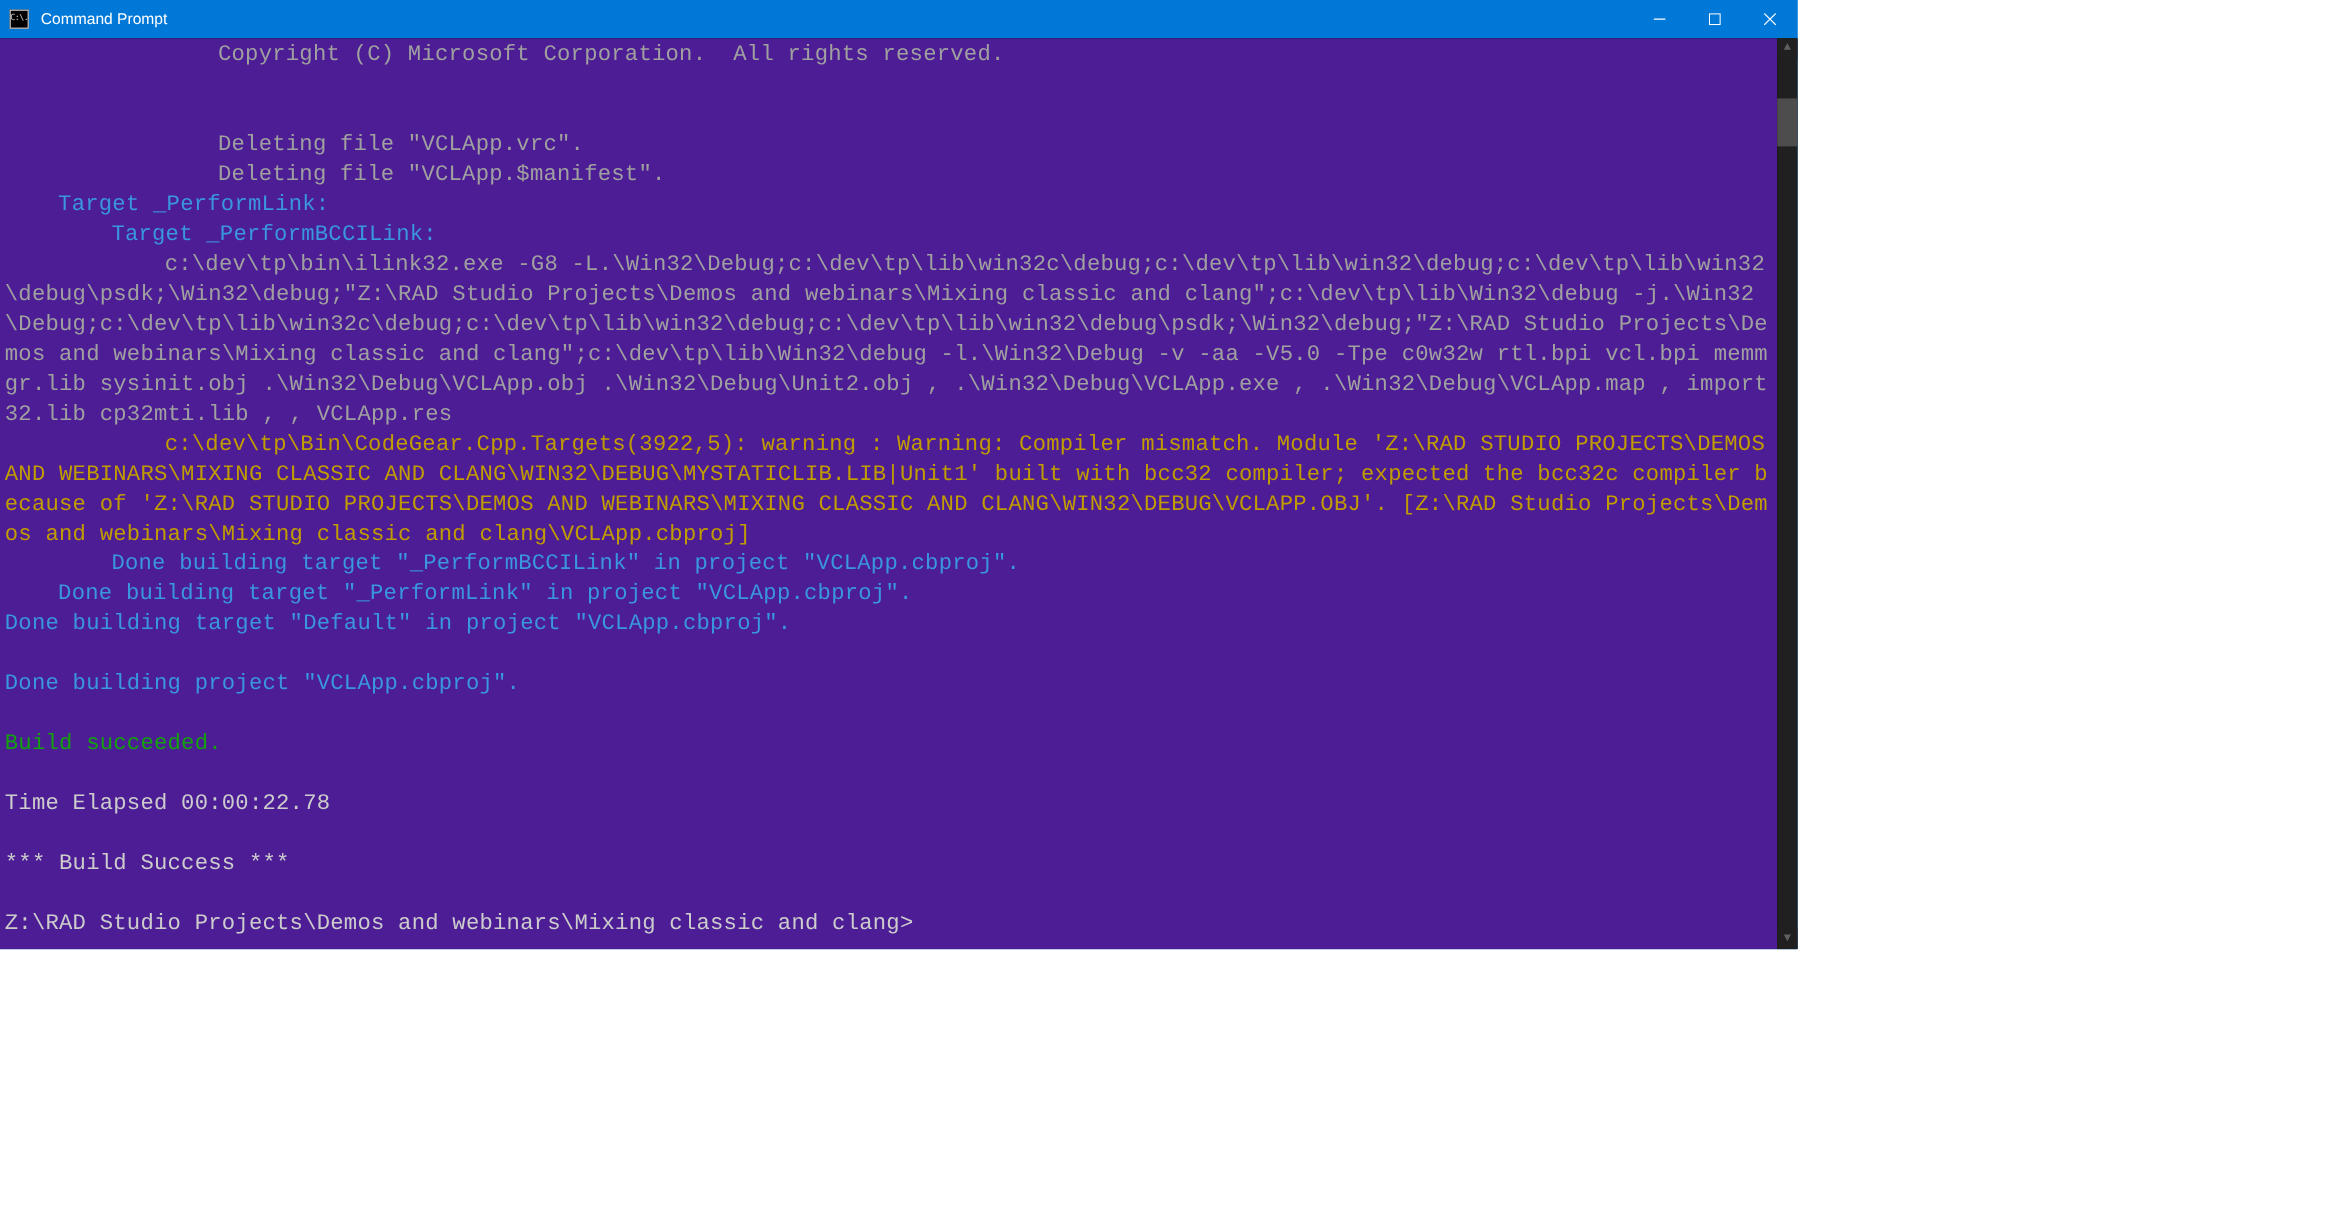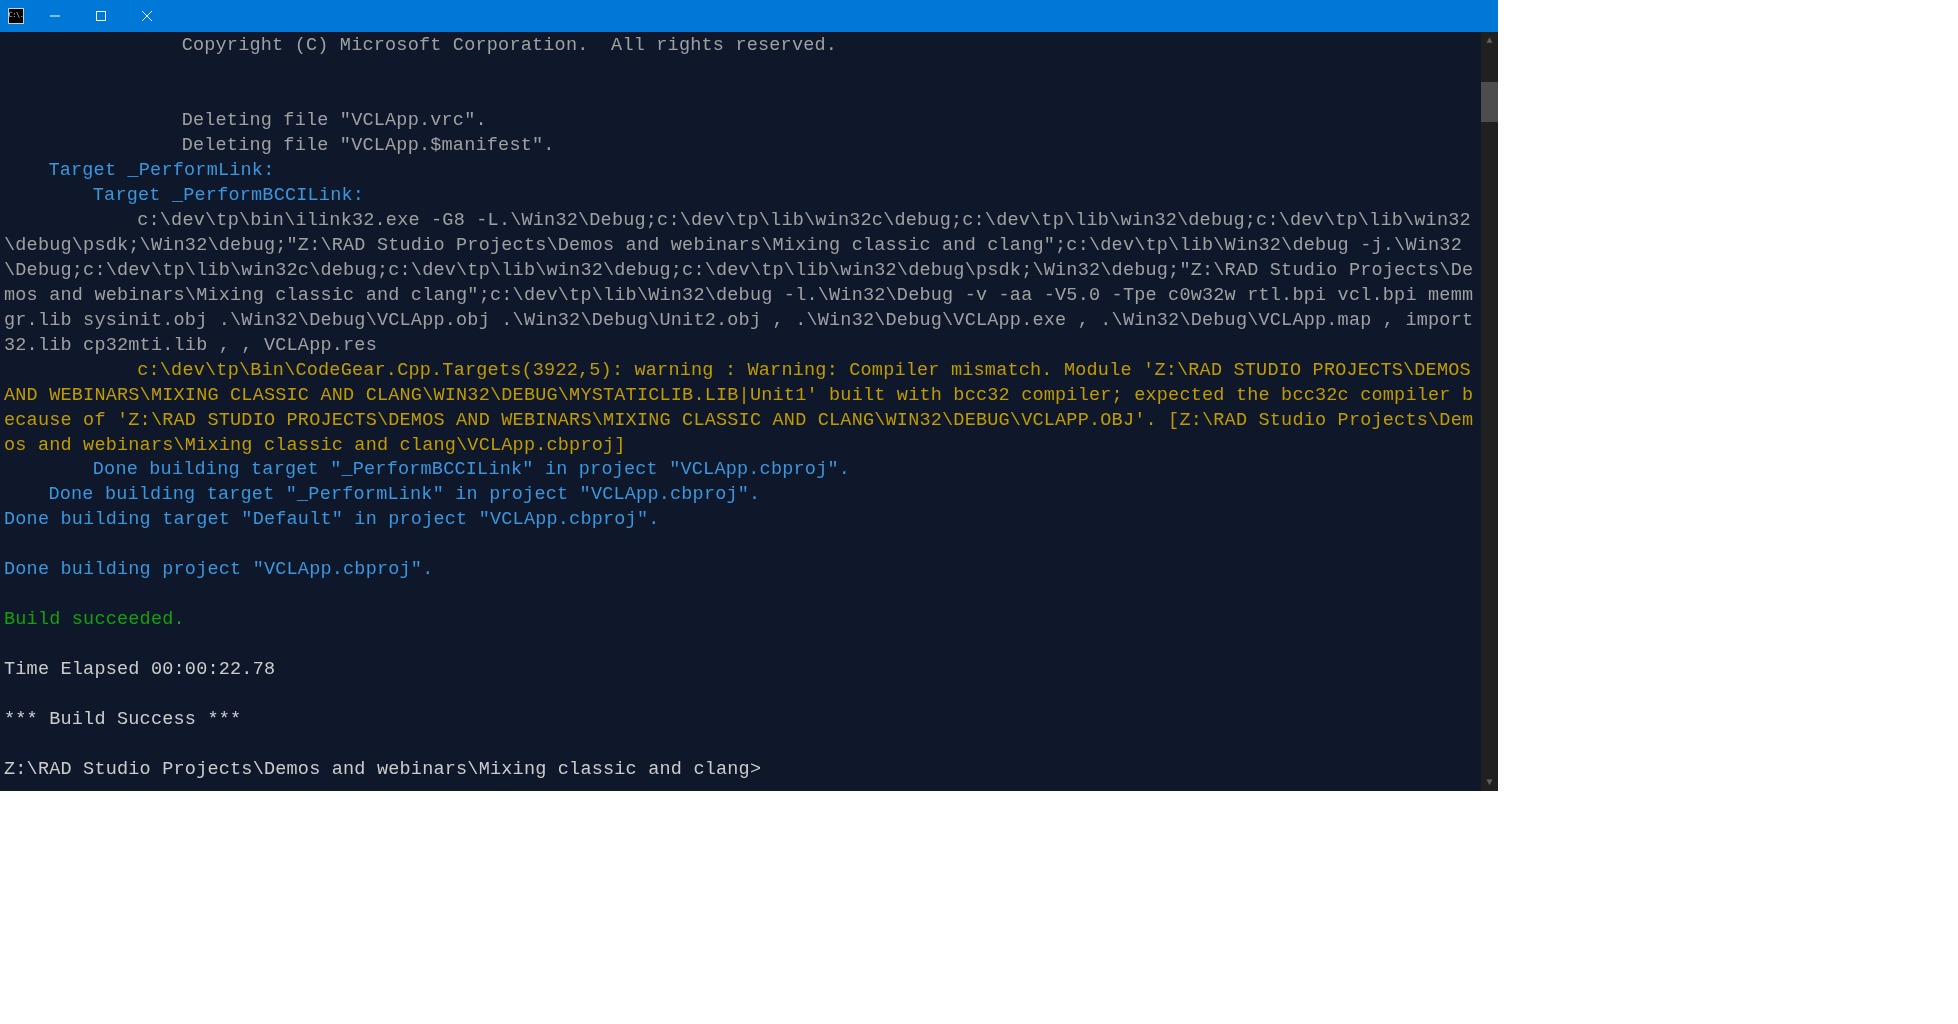--- a/index.html
+++ b/index.html
@@ -5,40 +5,41 @@
   * { margin: 0; padding: 0; box-sizing: border-box; }
   html, body { height: 100%; font-family: Consolas, 'Courier New', monospace; font-size: 18.5px; line-height: 1.35; }
   .window { width: 1498px; height: 791px; background: #0078D7; display: flex; flex-direction: column; overflow: hidden; }
   .titlebar { height: 32px; background: #0078D7; display: flex; align-items: center; color: white; font-family: 'Segoe UI', sans-serif; font-size: 13px; }
   .titlebar-icon { width: 16px; height: 16px; margin: 0 8px; background: #000; border: 1px solid #ccc; display:flex;align-items:center;justify-content:center;font-size:7px;color:#ccc;font-family:monospace;letter-spacing:-0.5px; }
   .titlebar-text { flex: 1; padding-left: 2px; }
   .titlebar-controls { display: flex; height: 100%; }
   .titlebar-btn { width: 46px; height: 100%; display: flex; align-items: center; justify-content: center; color: white; font-family: sans-serif; }
   .titlebar-btn svg { stroke: white; stroke-width: 1; fill: none; }
   .client { flex: 1; display: flex; background: #000; position: relative; }
-  .terminal { flex: 1; background: #0f172a; color: #cccccc; padding: 2px 4px; white-space: pre-wrap; word-break: break-all; overflow: hidden; letter-spacing: 0.2px; }
+  .terminal { flex: 1; background: #4c1d95; color: #cccccc; padding: 2px 4px; white-space: pre-wrap; word-break: break-all; overflow: hidden; letter-spacing: 0.2px; }
   .scrollbar { width: 17px; background: #202020; position: relative; }
   .scroll-up, .scroll-down { height: 17px; background: #202020; display:flex;align-items:center;justify-content:center;color:#606060;font-size:10px; }
   .scroll-thumb { position: absolute; top: 50px; left: 0; right: 0; height: 40px; background: #4d4d4d; }
   .c-gray { color: #a0a0a0; }
   .c-cyan { color: #3a96dd; }
   .c-yellow { color: #c19c00; }
   .c-green { color: #13a10e; }
   .c-white { color: #cccccc; }
   .indent1 { display:inline-block; width: 4ch; }
   .indent2 { display:inline-block; width: 8ch; }
   .indent3 { display:inline-block; width: 12ch; }
   .indent4 { display:inline-block; width: 16ch; }
 </style>
 </head>
 <body>
 
 <div class="window">
   <div class="titlebar">
     <div class="titlebar-icon">C:\.</div>
+    <div class="titlebar-text">Command Prompt</div>
     <div class="titlebar-controls">
       <div class="titlebar-btn">
         <svg width="10" height="10">
             <line x1="0" y1="5" x2="10" y2="5"></line>
           </svg>
       </div>
       <div class="titlebar-btn">
         <svg width="10" height="10">
             <rect x="0.5" y="0.5" width="9" height="9"></rect>
           </svg>

